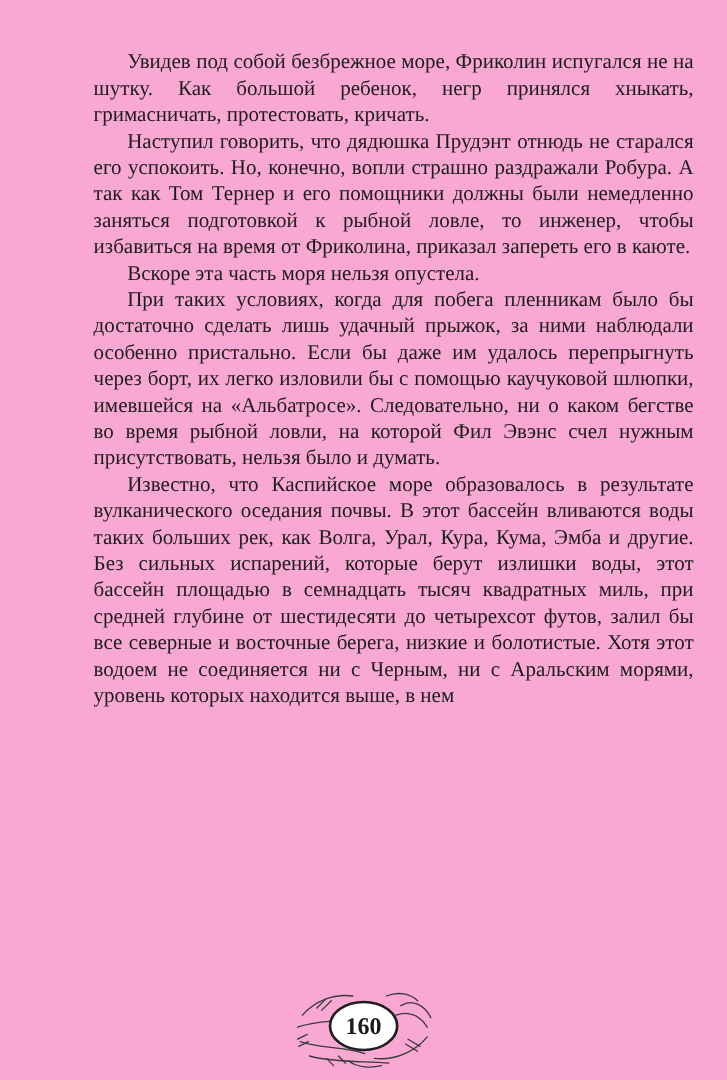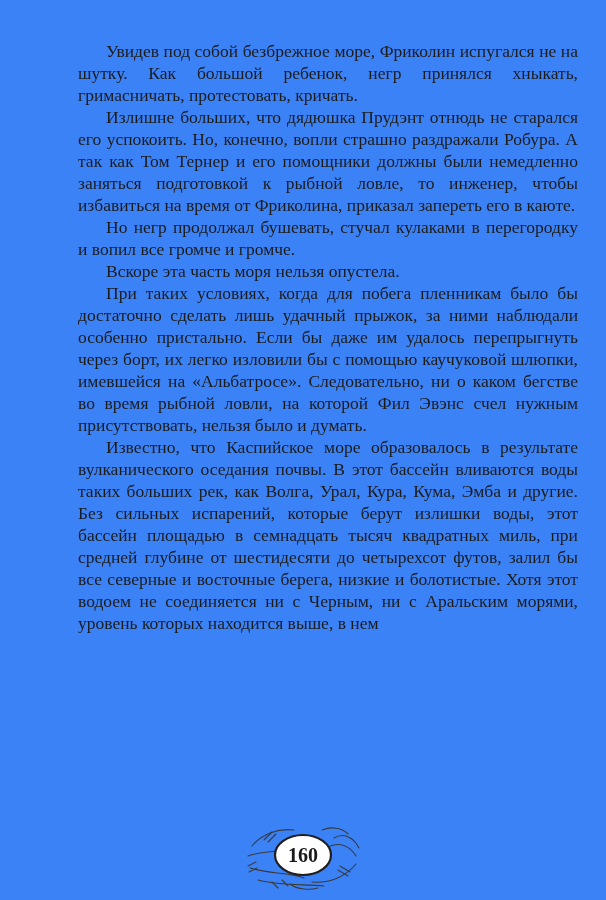--- a/index.html
+++ b/index.html
@@ -4,21 +4,21 @@
 <style>
   html, body {
     margin: 0;
     padding: 0;
     background: #ffffff;
   }
   .page {
     position: relative;
     width: 606px;
     height: 900px;
-    background: #3b82f6;
+    background: #f9a8d4;
     overflow: hidden;
     font-family: "Liberation Serif", "DejaVu Serif", serif;
     color: #1c1c1c;
   }
   .text-block {
     position: absolute;
     top: 40px;
     left: 78px;
     width: 500px;
     font-size: 17.5px;
@@ -48,22 +48,21 @@
     font-weight: bold;
   }
 </style>
 </head>
 <body>
 
 <div class="page">
 
   <div class="text-block">
     <p>Увидев под собой безбрежное море, Фриколин испугался не на шутку. Как большой ребенок, негр принялся хныкать, гримасничать, протестовать, кричать.</p>
-    <p>Излишне больших, что дядюшка Прудэнт отнюдь не старался его успокоить. Но, конечно, вопли страшно раздражали Робура. А так как Том Тернер и его помощники должны были немедленно заняться подготовкой к рыбной ловле, то инженер, чтобы избавиться на время от Фриколина, приказал запереть его в каюте.</p>
-    <p>Но негр продолжал бушевать, стучал кулаками в перегородку и вопил все громче и громче.</p>
+    <p>Наступил говорить, что дядюшка Прудэнт отнюдь не старался его успокоить. Но, конечно, вопли страшно раздражали Робура. А так как Том Тернер и его помощники должны были немедленно заняться подготовкой к рыбной ловле, то инженер, чтобы избавиться на время от Фриколина, приказал запереть его в каюте.</p>
     <p>Вскоре эта часть моря нельзя опустела.</p>
     <p>При таких условиях, когда для побега пленникам было бы достаточно сделать лишь удачный прыжок, за ними наблюдали особенно пристально. Если бы даже им удалось перепрыгнуть через борт, их легко изловили бы с помощью каучуковой шлюпки, имевшейся на «Альбатросе». Следовательно, ни о каком бегстве во время рыбной ловли, на которой Фил Эвэнс счел нужным присутствовать, нельзя было и думать.</p>
     <p>Известно, что Каспийское море образовалось в результате вулканического оседания почвы. В этот бассейн вливаются воды таких больших рек, как Волга, Урал, Кура, Кума, Эмба и другие. Без сильных испарений, которые берут излишки воды, этот бассейн площадью в семнадцать тысяч квадратных миль, при средней глубине от шестидесяти до четырехсот футов, залил бы все северные и восточные берега, низкие и болотистые. Хотя этот водоем не соединяется ни с Черным, ни с Аральским морями, уровень которых находится выше, в нем</p>
   </div>
 
   <div class="ornament">
     <svg viewBox="0 0 130 84" xmlns="http://www.w3.org/2000/svg">
 
       <g fill="none" stroke="#3a3a3a" stroke-width="1.1" stroke-linecap="round">
         <path d="M14,34 C24,22 40,16 56,18"></path>

